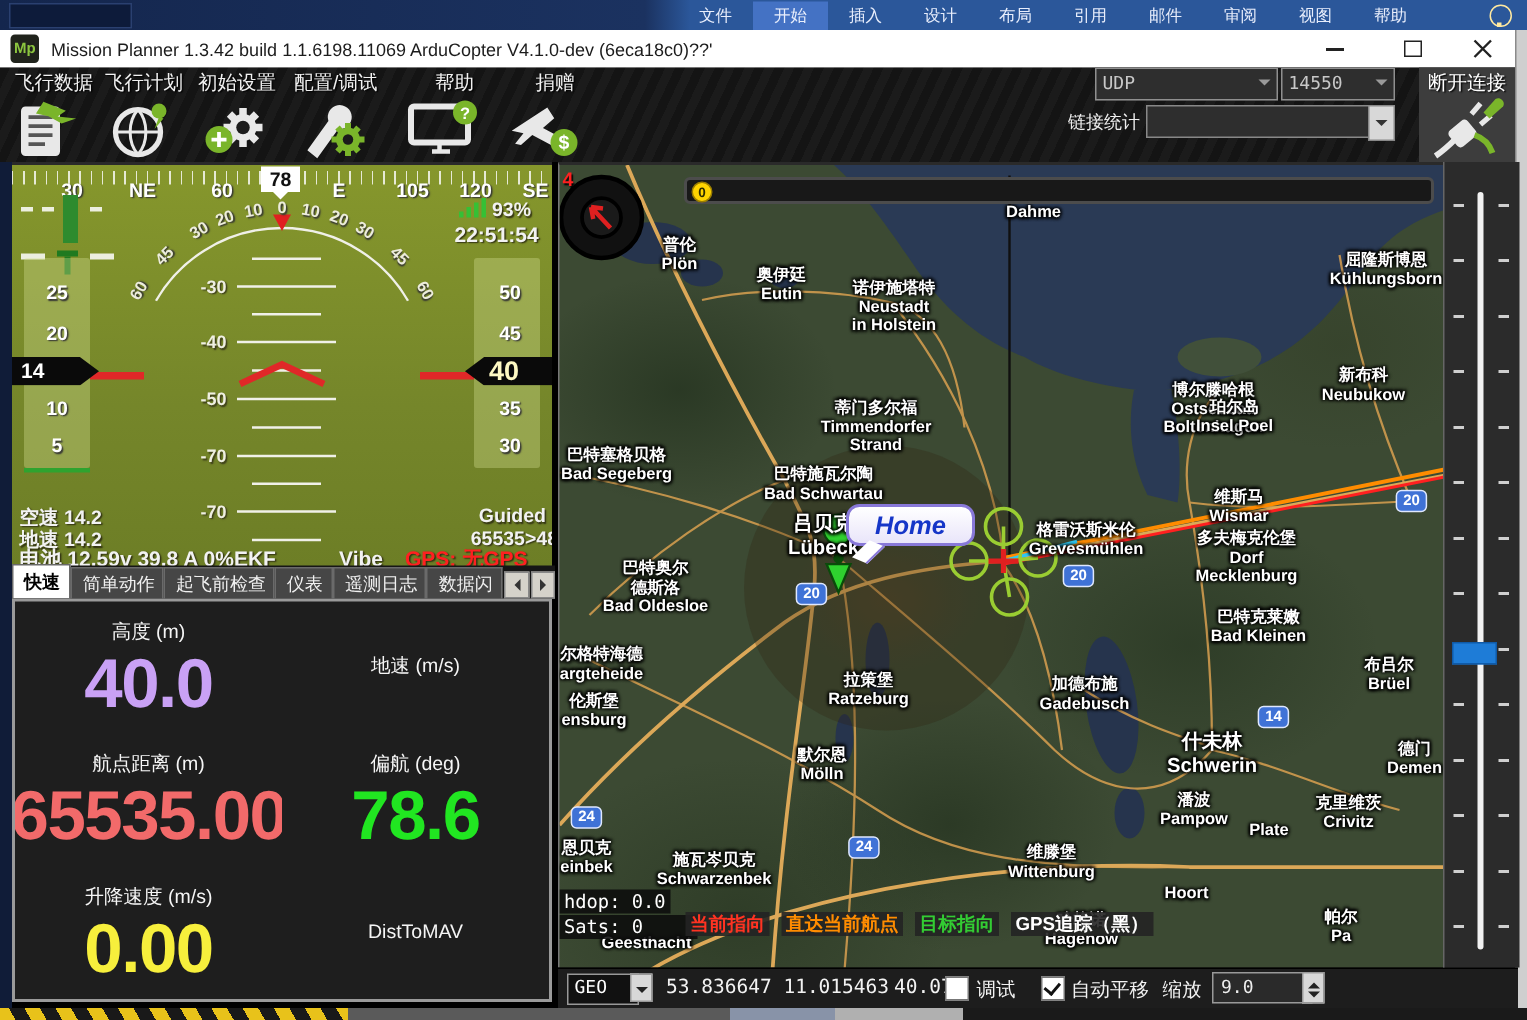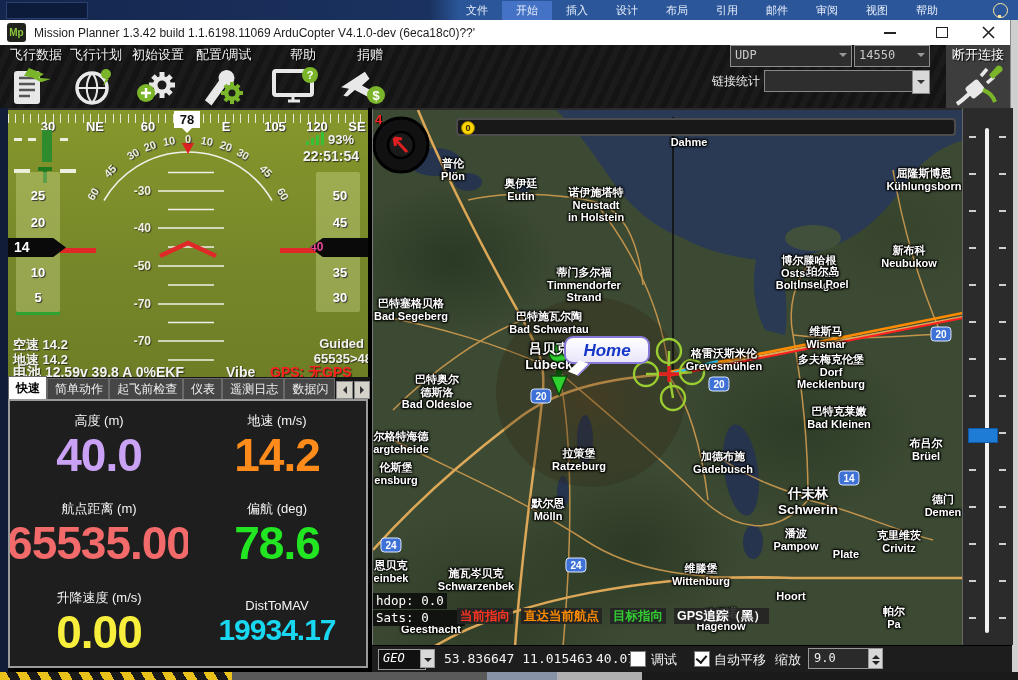--- a/index.html
+++ b/index.html
@@ -51,21 +51,21 @@
     background:repeating-linear-gradient(to right,rgba(255,255,255,.8) 0 1px,transparent 1px 7.5px);}
   .cmark{position:absolute;top:9px;transform:translateX(-50%);color:#fff;font-weight:bold;font-size:13px;text-shadow:1px 1px 1px #333;}
   #hdgbox{position:absolute;left:166px;top:1px;width:26px;height:17px;background:#fff;color:#111;
     font-size:13px;font-weight:bold;text-align:center;line-height:17px;}
   #hdgbox:after{content:"";position:absolute;left:8px;top:17px;border:5px solid transparent;border-top-color:#fff;}
   .ptlabel{position:absolute;color:#efefe2;font-size:12px;font-weight:bold;text-shadow:1px 1px 1px #3a3a1a;transform:translate(-100%,-50%);}
   .tape{position:absolute;top:62px;width:44px;height:140px;background:rgba(215,225,150,.35);border-radius:2px;}
   #speedtape{left:8px;} #alttape{left:308px;}
   .tlabel{position:absolute;color:#fff;font-size:13px;font-weight:bold;text-shadow:1px 1px 1px #333;transform:translate(-50%,-50%);}
   #speedbox{position:absolute;left:0;top:128px;width:58px;height:19px;background:#0a0a0a;color:#fff;font-weight:bold;font-size:14px;line-height:19px;padding-left:6px;box-sizing:border-box;clip-path:polygon(0 0,78% 0,100% 50%,78% 100%,0 100%);}
-  #altbox{position:absolute;left:302px;top:128px;width:58px;height:19px;background:#0a0a0a;color:#ec4899;font-weight:bold;font-size:12px;line-height:19px;text-align:left;padding-right:6px;box-sizing:border-box;clip-path:polygon(22% 0,100% 0,100% 100%,22% 100%,0 50%);}
+  #altbox{position:absolute;left:302px;top:128px;width:58px;height:19px;background:#0a0a0a;color:#fef9c3;font-weight:bold;font-size:18px;line-height:19px;text-align:center;padding-right:6px;box-sizing:border-box;clip-path:polygon(22% 0,100% 0,100% 100%,22% 100%,0 50%);}
   #greenline{position:absolute;left:8px;top:202px;width:44px;height:3px;background:#2fa32f;}
   .hudtext{position:absolute;color:#f2f2f2;font-size:13px;font-weight:bold;text-shadow:1px 1px 1px #2f2f12;white-space:nowrap;}
   .rollnum{position:absolute;color:#ececdc;font-size:11px;font-weight:bold;text-shadow:1px 1px 1px #333;transform-origin:center;}
   
   #tabsrow{left:8px;top:377px;width:362px;height:22px;background:#161616;display:flex;align-items:flex-end;}
   .ftab{height:20px;line-height:20px;padding:0 7px;background:#464646;color:#f0f0f0;font-size:12px;border:1px solid #6a6a6a;border-bottom:none;white-space:nowrap;overflow:hidden;}
   .ftab.active{background:#fff;color:#000;height:22px;line-height:22px;font-weight:bold;}
   .tabarrow{width:15px;height:16px;background:#d5d2ca;border:1px solid #888;margin-left:1px;position:relative;}
   .tabarrow i{position:absolute;top:4px;border:4px solid transparent;}
   #arrL i{left:2px;border-right-color:#333;} #arrR i{left:5px;border-left-color:#333;}
@@ -95,21 +95,21 @@
   #radar{position:absolute;left:0px;top:2px;}
   #radar-badge{position:absolute;left:2px;top:2px;color:#ff2020;font-size:13px;font-weight:bold;text-shadow:1px 1px 1px #000;}
   #wpbar{position:absolute;left:83px;top:8px;width:500px;height:18px;background:#181818;border:2px solid #4c4c4c;border-radius:4px;box-sizing:border-box;}
   #wpdot{position:absolute;left:3px;top:1px;width:12px;height:12px;background:#ffd400;border:1px solid #9a7d00;border-radius:50%;color:#2b2b00;font-size:9px;font-weight:bold;text-align:center;line-height:12px;}
   .chip{position:absolute;background:rgba(12,12,12,.88);color:#fff;font-family:"DejaVu Sans Mono",monospace;font-size:12.5px;padding:0 3px;line-height:16px;white-space:pre;}
   #legend{position:absolute;left:84px;top:498px;display:flex;gap:8px;}
   .lchip{background:rgba(35,35,35,.9);font-size:12.5px;font-weight:bold;padding:0 3px;line-height:16px;white-space:nowrap;}
   #copyright{position:absolute;left:2px;top:521px;color:#5577dd;font-size:10.5px;white-space:nowrap;text-shadow:0 0 2px #000;}
   
   #mapbar{left:372px;top:645px;width:640px;height:27px;background:#1d1d1d;border-top:1px solid #000;box-sizing:border-box;}
-  #geo{left:378px;top:649px;width:42px;height:19px;background:#111;border:1px solid #999;color:#fff;font-family:"DejaVu Sans Mono",monospace;font-size:12px;line-height:17px;padding-left:4px;font-style:italic;}
+  #geo{left:378px;top:649px;width:42px;height:19px;background:#111;border:1px solid #999;color:#fff;font-family:"DejaVu Sans Mono",monospace;font-size:12px;line-height:17px;padding-left:4px;}
   #geo-btn{left:420px;top:649px;width:15px;height:19px;background:#d8d8d8;border:1px solid #999;box-sizing:border-box;}
   #geo-btn:after{content:"";position:absolute;left:3px;top:8px;border:4px solid transparent;border-top-color:#222;}
   .bartext{position:absolute;color:#f2f2f2;font-family:"DejaVu Sans Mono",monospace;font-size:13px;top:651px;white-space:pre;}
   .cb{position:absolute;top:651px;width:14px;height:14px;background:#fff;border:1px solid #777;}
   .cb.checked:after{content:"";position:absolute;left:3px;top:1px;width:5px;height:8px;border:solid #111;border-width:0 2.5px 2.5px 0;transform:rotate(40deg);}
   .cblabel{position:absolute;top:651px;color:#f2f2f2;font-size:13px;}
   #spinner{left:808px;top:648px;width:60px;height:19px;background:#2a2a2a;border:1px solid #999;color:#eee;font-family:"DejaVu Sans Mono",monospace;font-size:12px;line-height:18px;padding-left:5px;}
   #spinbtns{left:868px;top:648px;width:15px;height:21px;background:#d8d8d8;border:1px solid #999;box-sizing:border-box;}
   #spinbtns .up{position:absolute;left:3px;top:2px;border:4px solid transparent;border-bottom-color:#222;}
   #spinbtns .dn{position:absolute;left:3px;top:12px;border:4px solid transparent;border-top-color:#222;}
@@ -366,37 +366,35 @@
     </div>
 </div>
 
 <div class="abs" id="quick">
   <div class="qcell">
     <div class="qlabel">高度 (m)</div>
     <div class="qvalue" style="color: rgb(201, 161, 245);">40.0</div>
   </div>
   <div class="qcell">
     <div class="qlabel">地速 (m/s)</div>
-    <div class="qvalue" style="color: rgb(255, 140, 26);">14.2</div>
   </div>
   <div class="qcell">
     <div class="qlabel">航点距离 (m)</div>
     <div class="qvalue mid" style="color: rgb(242, 106, 106);">65535.00</div>
   </div>
   <div class="qcell">
     <div class="qlabel">偏航 (deg)</div>
     <div class="qvalue" style="color: rgb(33, 230, 33);">78.6</div>
   </div>
   <div class="qcell">
     <div class="qlabel">升降速度 (m/s)</div>
     <div class="qvalue" style="color: rgb(247, 239, 60);">0.00</div>
   </div>
   <div class="qcell">
     <div class="qlabel">DistToMAV</div>
-    <div class="qvalue small" style="color: rgb(25, 215, 240);">19934.17</div>
   </div>
 </div>
 
 <div class="abs" id="map">
   <div class="blotches"></div>
   <svg class="abs" style="left:0;top:0;" width="590" height="537" viewBox="0 0 590 537">
     <path d="M183,0 L590,0 L590,30 C560,40 545,55 528,80 C505,112 480,130 450,140 C430,147 405,152 385,150 C360,147 330,140 310,128 C280,117 255,95 235,65 C218,40 200,15 183,0 Z" fill="#2a3a55"></path>
     <ellipse cx="440" cy="128" rx="28" ry="13" fill="#41503a"></ellipse>
     <path d="M383,150 C378,175 382,200 392,220 L412,225 C415,205 413,175 408,150 Z" fill="#2a3a55"></path>
     <g fill="#26344d">

